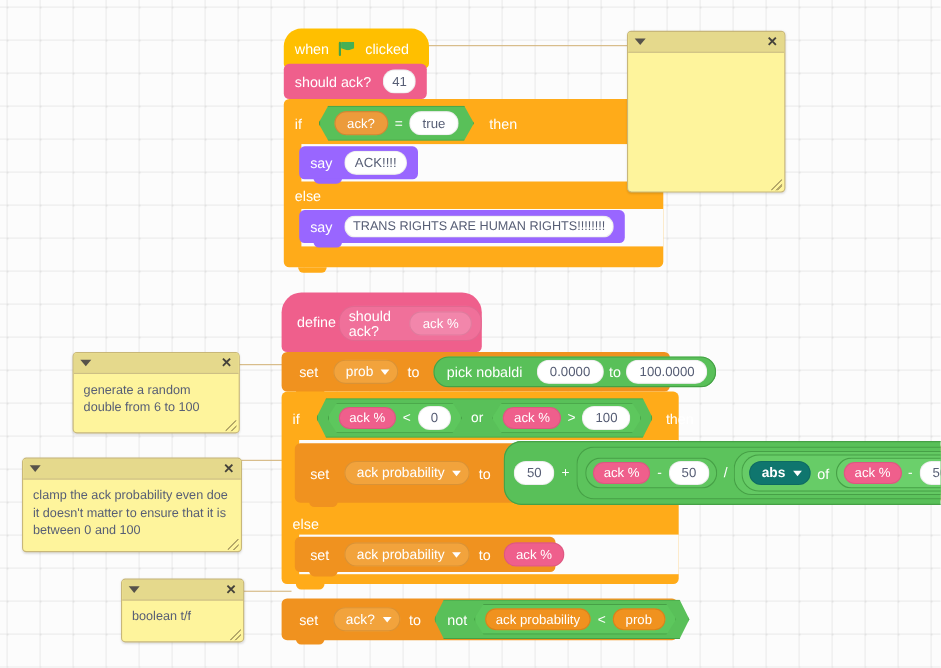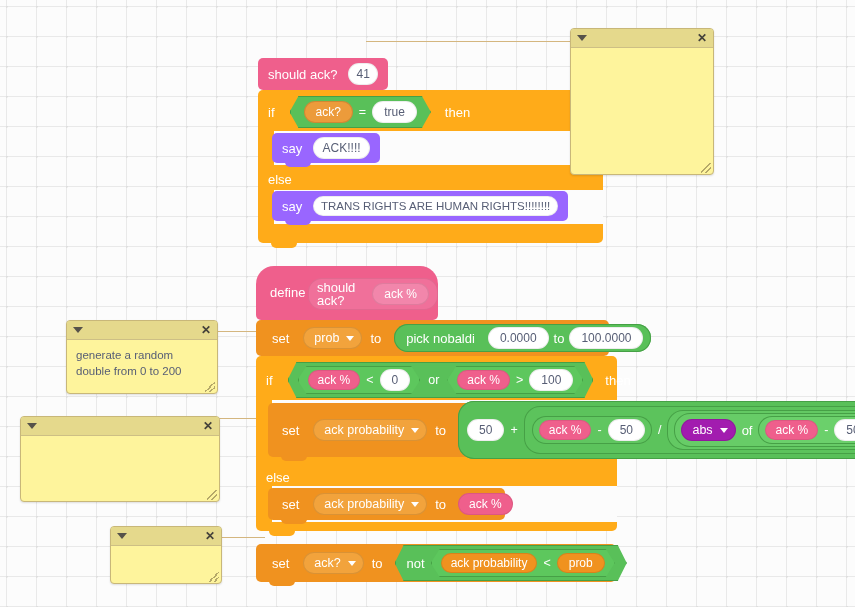--- a/index.html
+++ b/index.html
@@ -151,20 +151,26 @@
 
 <div class="grid-overlay"></div>
 
 <div class="canvas">
 
   <div class="conn" style="left:366px;top:41px;width:205px;"></div>
   <div class="conn" style="left:216px;top:331px;width:50px;"></div>
   <div class="conn" style="left:218px;top:418px;width:50px;"></div>
   <div class="conn" style="left:220px;top:537px;width:45px;"></div>
 
+  <div class="stack" style="left:258px;top:26px;width:112px;height:36px;background:#ffbf00;border-radius:16px 16px 4px 4px;">
+    <span class="lbl first">when</span>
+    <span class="flag"></span>
+    <span class="lbl">clicked</span>
+    <span class="notch" style="background:#ffbf00;"></span>
+  </div>
 
   <div class="stack" style="left:258px;top:58px;width:110px;height:32px;background:#ef5f8c;">
     <span class="lbl first">should ack?</span>
     <span class="oval num" style="margin-left:6px;">41</span>
     <span class="notch" style="background:#ef5f8c;"></span>
   </div>
 
   <div class="blk" style="left:258px;top:90px;width:345px;height:153px;background:#ffab19;border-radius:5px;"></div>
 
   <div class="blk" style="left:274px;top:131px;width:329px;height:34px;background:#fcfcfc;"></div>
@@ -270,21 +276,21 @@
         <span class="op" style="padding:3px 7px;background:#60c660;">
           <span class="rep pink" style="padding:3px 10px;">ack %</span>
           <span class="opsym">-</span>
           <span class="oval num">50</span>
         </span>
         <span class="opsym">/</span>
 
         <span class="op" style="padding:3px 7px;background:#63c963;">
 
           <span class="op" style="padding:3px 7px;background:#67cc67;">
-            <span class="ddown green" style="background:#a21caf;">
+            <span class="ddown green" style="background:#0f766e;font-weight:bold;">
               <span>abs</span>
               <span class="caret"></span>
             </span>
             <span class="lbl" style="margin:0 6px;">of</span>
             <span class="op" style="padding:3px 7px;background:#6bd06b;">
               <span class="rep pink" style="padding:3px 10px;">ack %</span>
               <span class="opsym">-</span>
               <span class="oval num">50</span>
             </span>
           </span>
@@ -328,33 +334,35 @@
       </span>
     </span>
     <span class="notch" style="background:#f0921f;"></span>
   </div>
 
   <div class="comment" style="left:66px;top:320px;width:150px;height:72px;">
     <div class="comment-bar">
       <span class="c-caret"></span>
       <span class="c-close">✕</span>
     </div>
-    <div class="comment-body">generate a random double from 0 to 200</div>
+    <div class="comment-body">generate a random double from 6 to 100</div>
     <div class="resize-grip"></div>
   </div>
 
   <div class="comment" style="left:20px;top:416px;width:198px;height:84px;">
     <div class="comment-bar">
       <span class="c-caret"></span>
       <span class="c-close">✕</span>
     </div>
+    <div class="comment-body">clamp the ack probability even doe it doesn't matter to ensure that it is between 0 and 100</div>
     <div class="resize-grip"></div>
   </div>
 
   <div class="comment" style="left:110px;top:526px;width:110px;height:56px;">
     <div class="comment-bar">
       <span class="c-caret"></span>
       <span class="c-close">✕</span>
     </div>
+    <div class="comment-body">boolean t/f</div>
     <div class="resize-grip"></div>
   </div>
 
 </div>
 
 </body></html>

